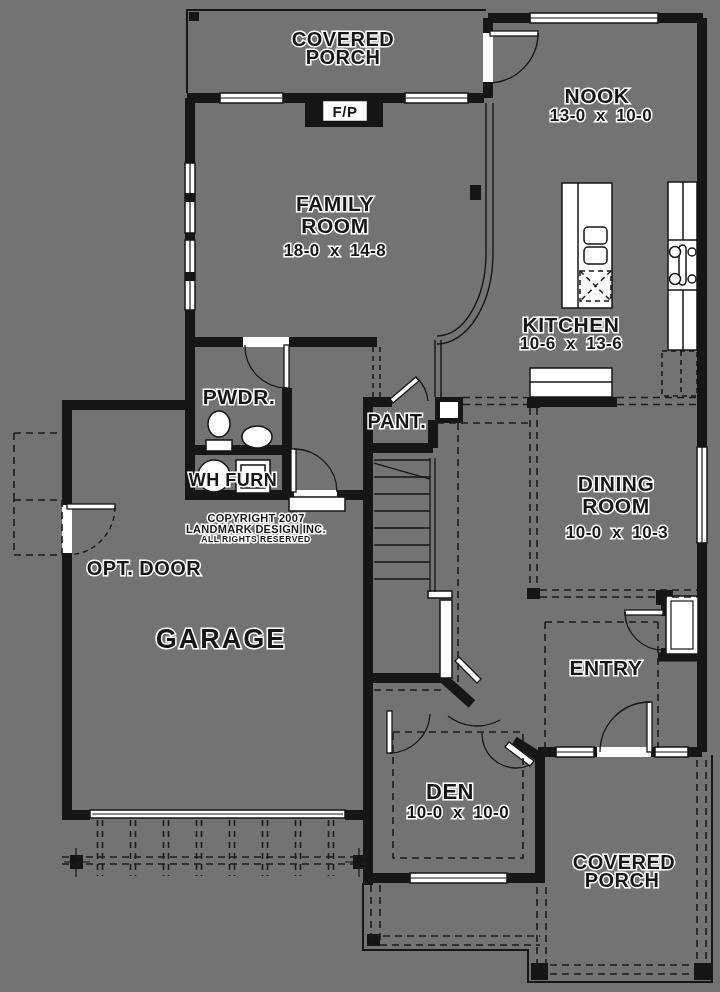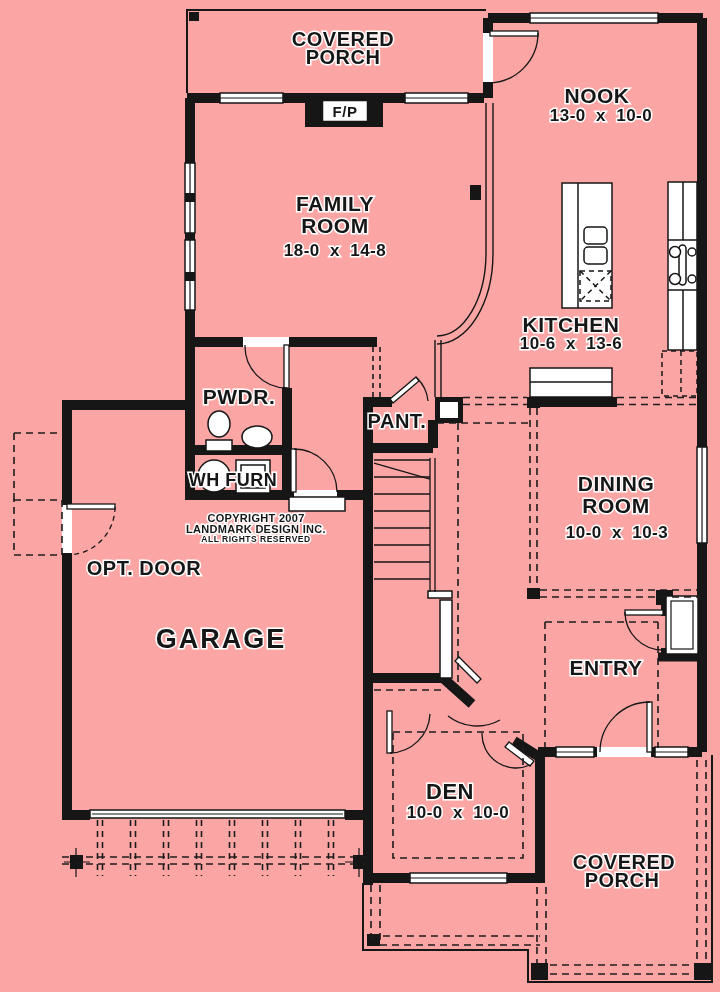--- a/index.html
+++ b/index.html
@@ -1,16 +1,16 @@
 <!DOCTYPE html>
 <html><head>
 <meta charset="utf-8">
 <style>
   html,body { margin:0; padding:0; background:#ffffff; }
-  .page { width:720px; height:992px; margin:0 auto; background:#fca5a5; position:relative; }
+  .page { width:720px; height:992px; margin:0 auto; background:#737373; position:relative; }
   svg { display:block; }
   .lbl { font-family:"Liberation Sans", sans-serif; font-weight:700; fill:#161616;
          text-anchor:middle; paint-order:stroke; stroke:#ffffff; stroke-width:3px;
          letter-spacing:.5px; }
   .big  { font-size:21px; }
   .mid  { font-size:20px; }
   .dims { font-size:17px; word-spacing:5px; }
   .fp   { font-size:15px; }
   .tiny { font-size:11px; letter-spacing:.3px; }
   .micro{ font-size:8.5px; }

